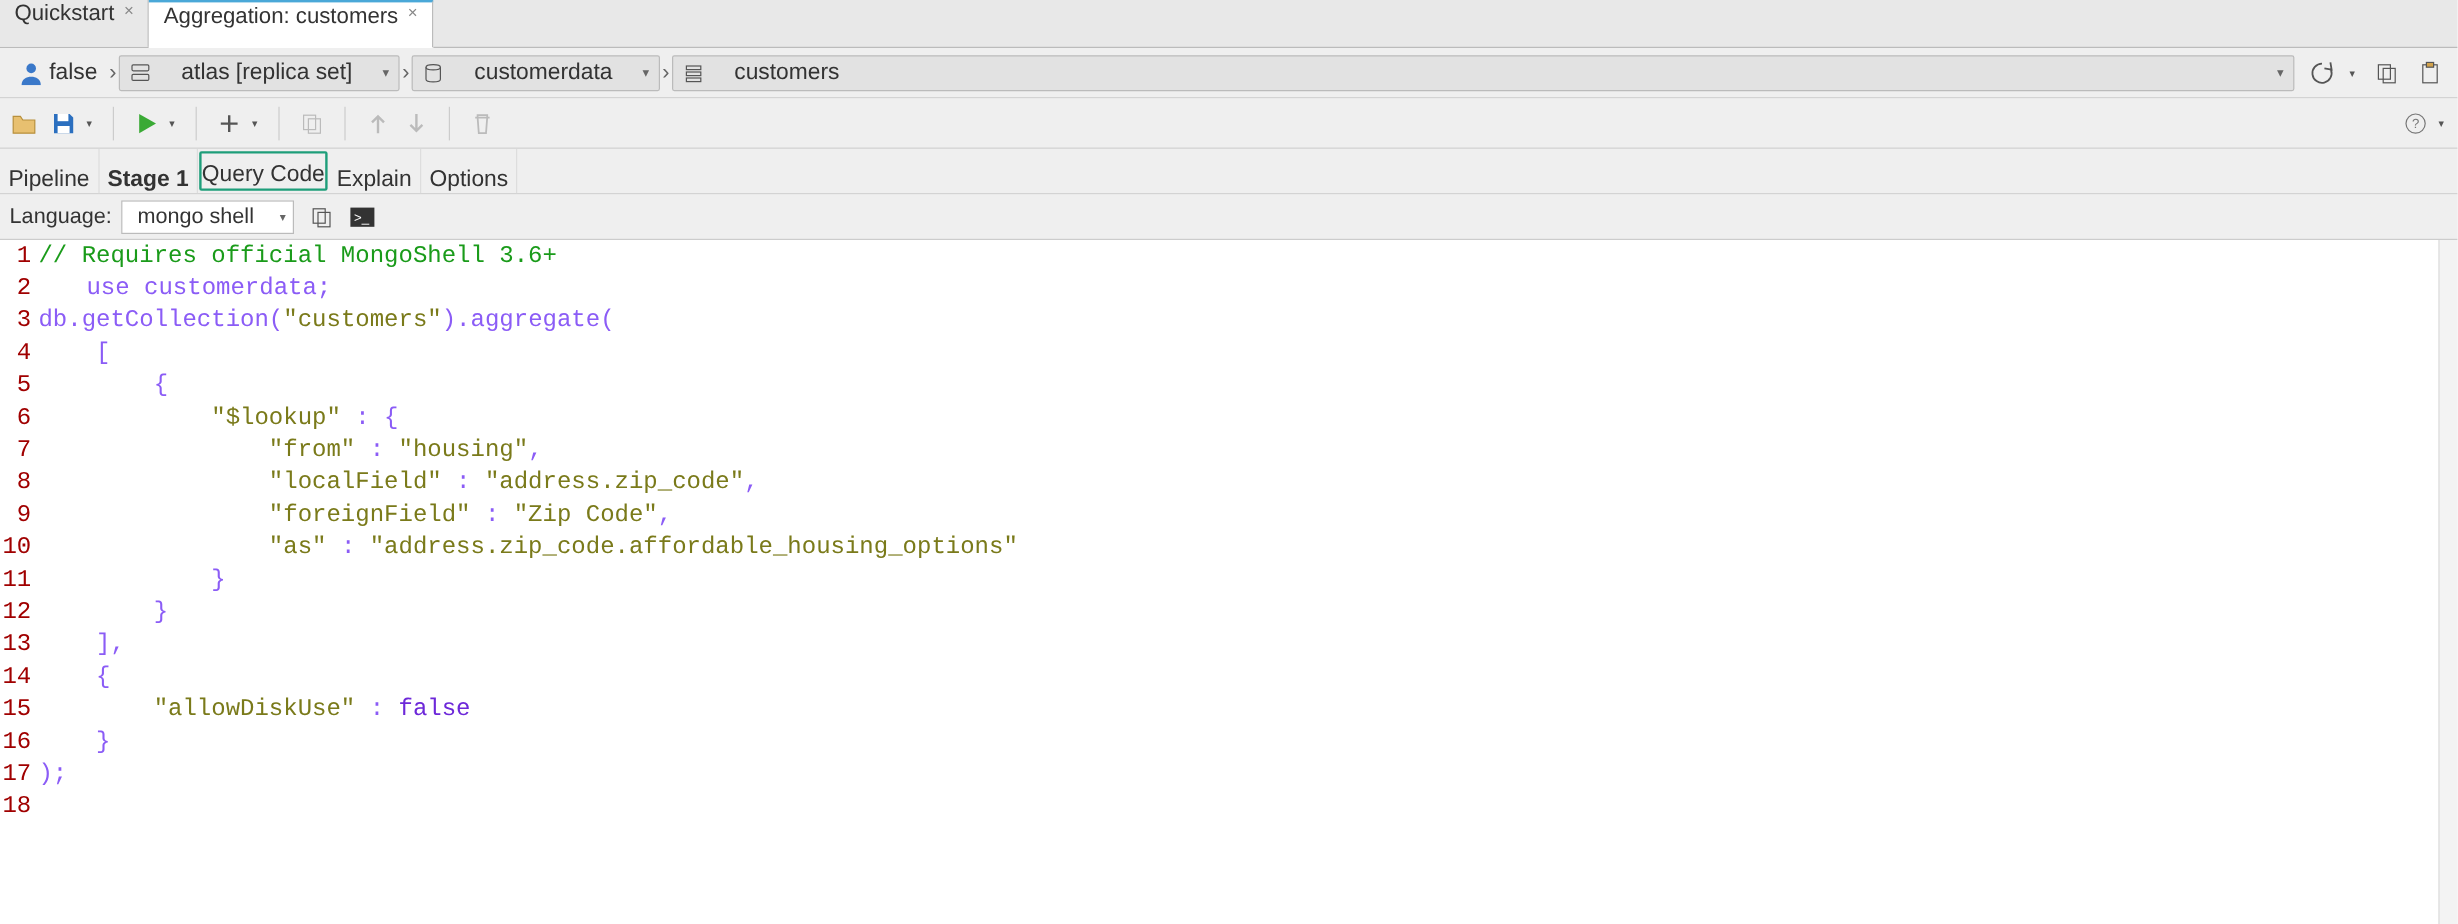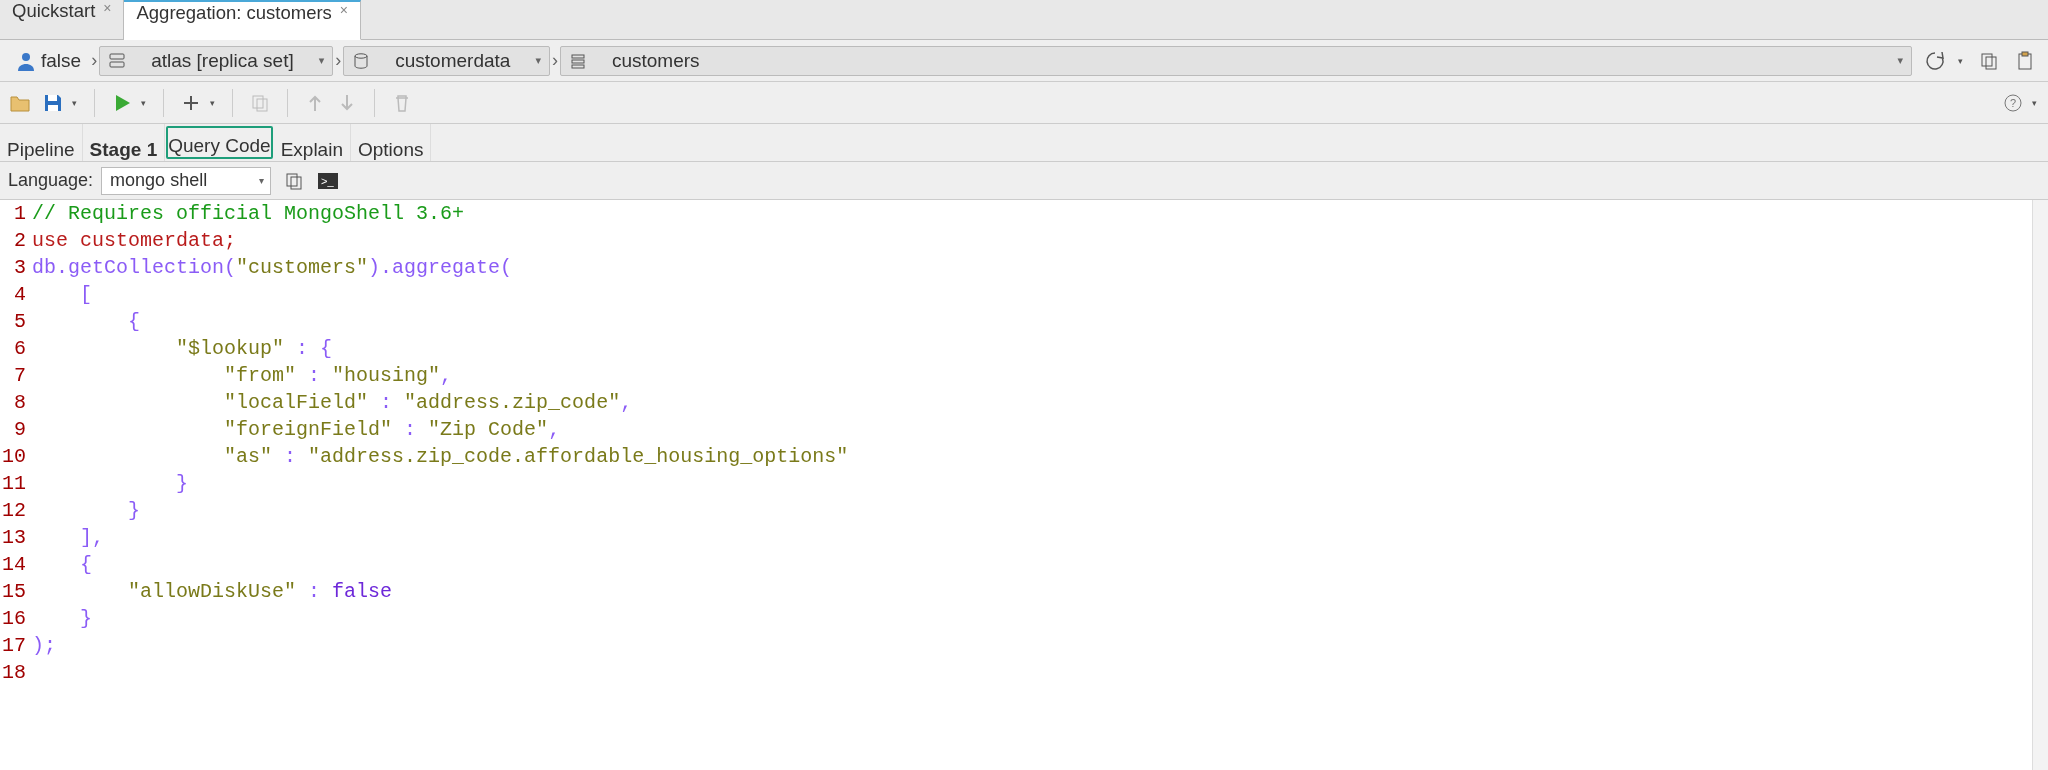--- a/index.html
+++ b/index.html
@@ -155,24 +155,25 @@
     padding: 0 8px;
     gap: 8px;
     font-size: 18px;
   }
   .lang-select {
     background: #fff;
     border: 1px solid #bbb;
     padding: 2px 28px 2px 8px;
     font-size: 18px;
     position: relative;
-    width: 170px;
+    width: 144px;
     display: flex;
     align-items: center;
     height: 28px;
+    justify-content: center;
   }
   .lang-select .chev {
     position: absolute;
     right: 6px;
     font-size: 10px;
     color: #666;
   }
   .lang-icons { display: flex; gap: 4px; }
 
   
@@ -192,21 +193,21 @@
     user-select: none;
     background: #fff;
   }
   .code {
     flex: 1;
     white-space: pre;
     color: #333;
     padding-left: 2px;
   }
   .tok-comment { color: #1a9b1a; text-align: right; }
-  .tok-keyword { color: #b91c1c; }
+  .tok-keyword { color: #8b5cf6; margin-left: 40px; }
   .tok-ident   { color: #8b5cf6; }
   .tok-string  { color: #7a7a1a; }
   .tok-false   { color: #6d28d9; }
 
   
   svg { display: block; }
   .scrollbar {
     position: absolute;
     right: 0;
     top: 200px;

